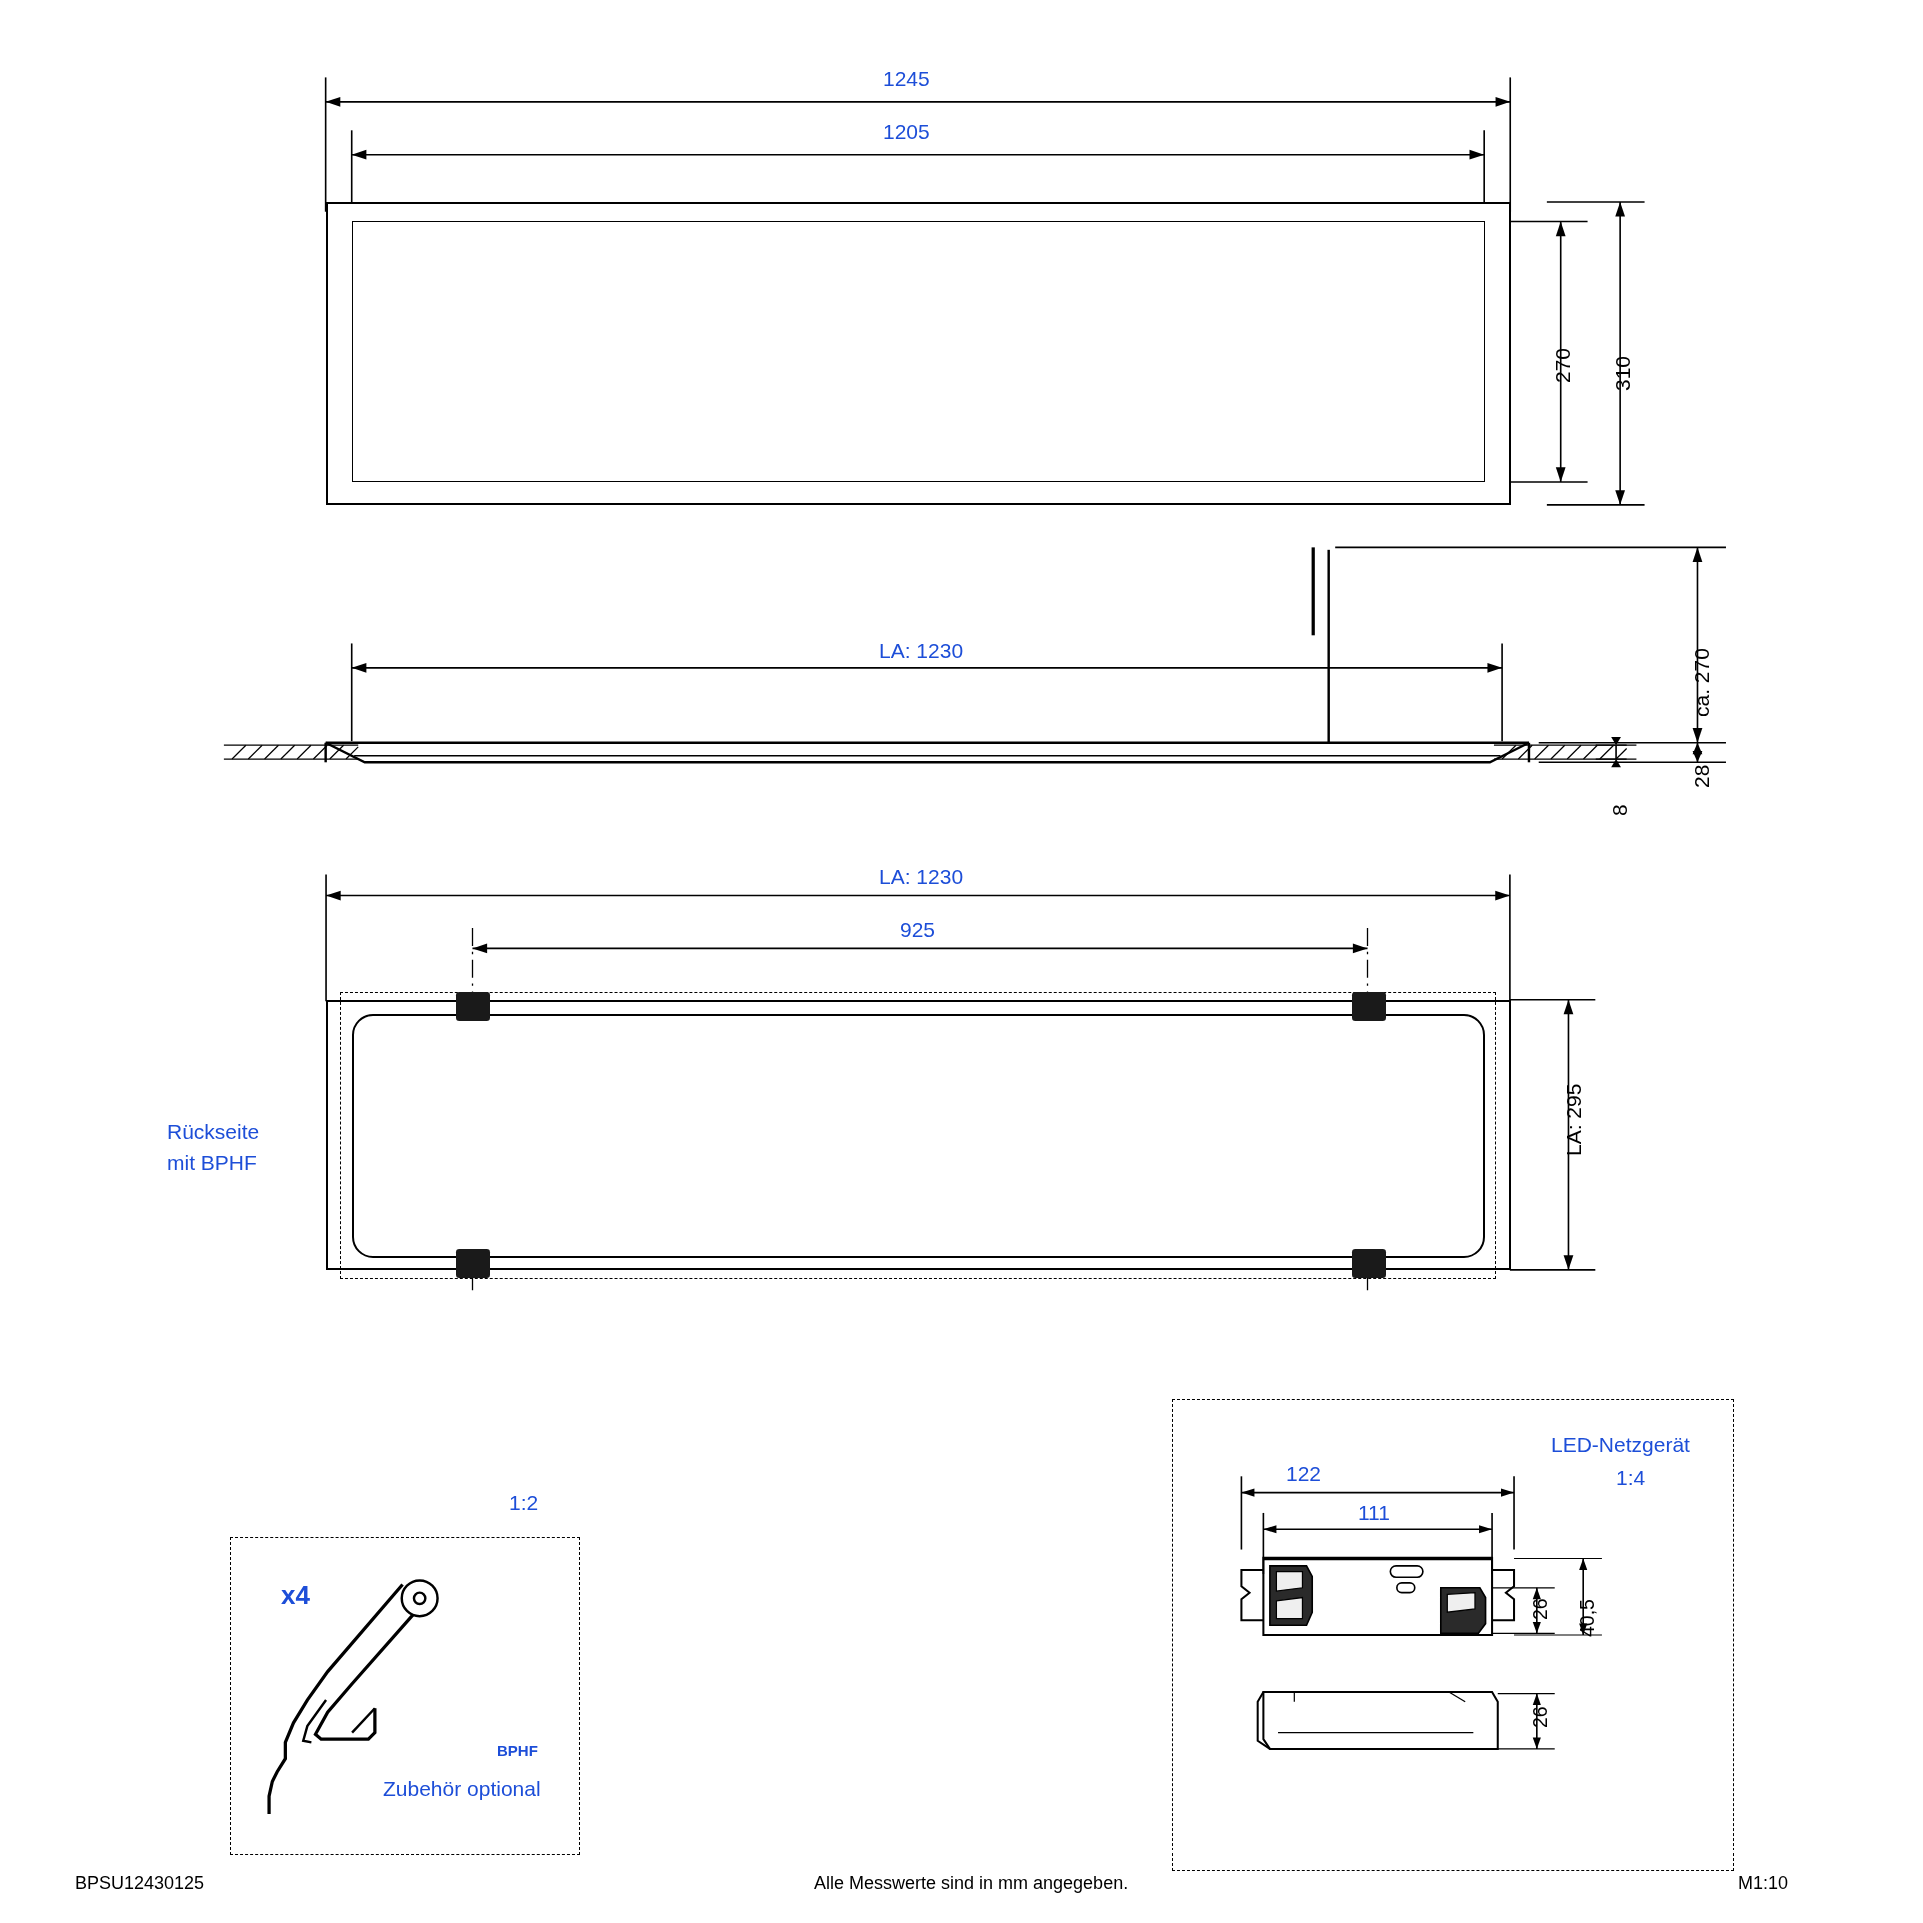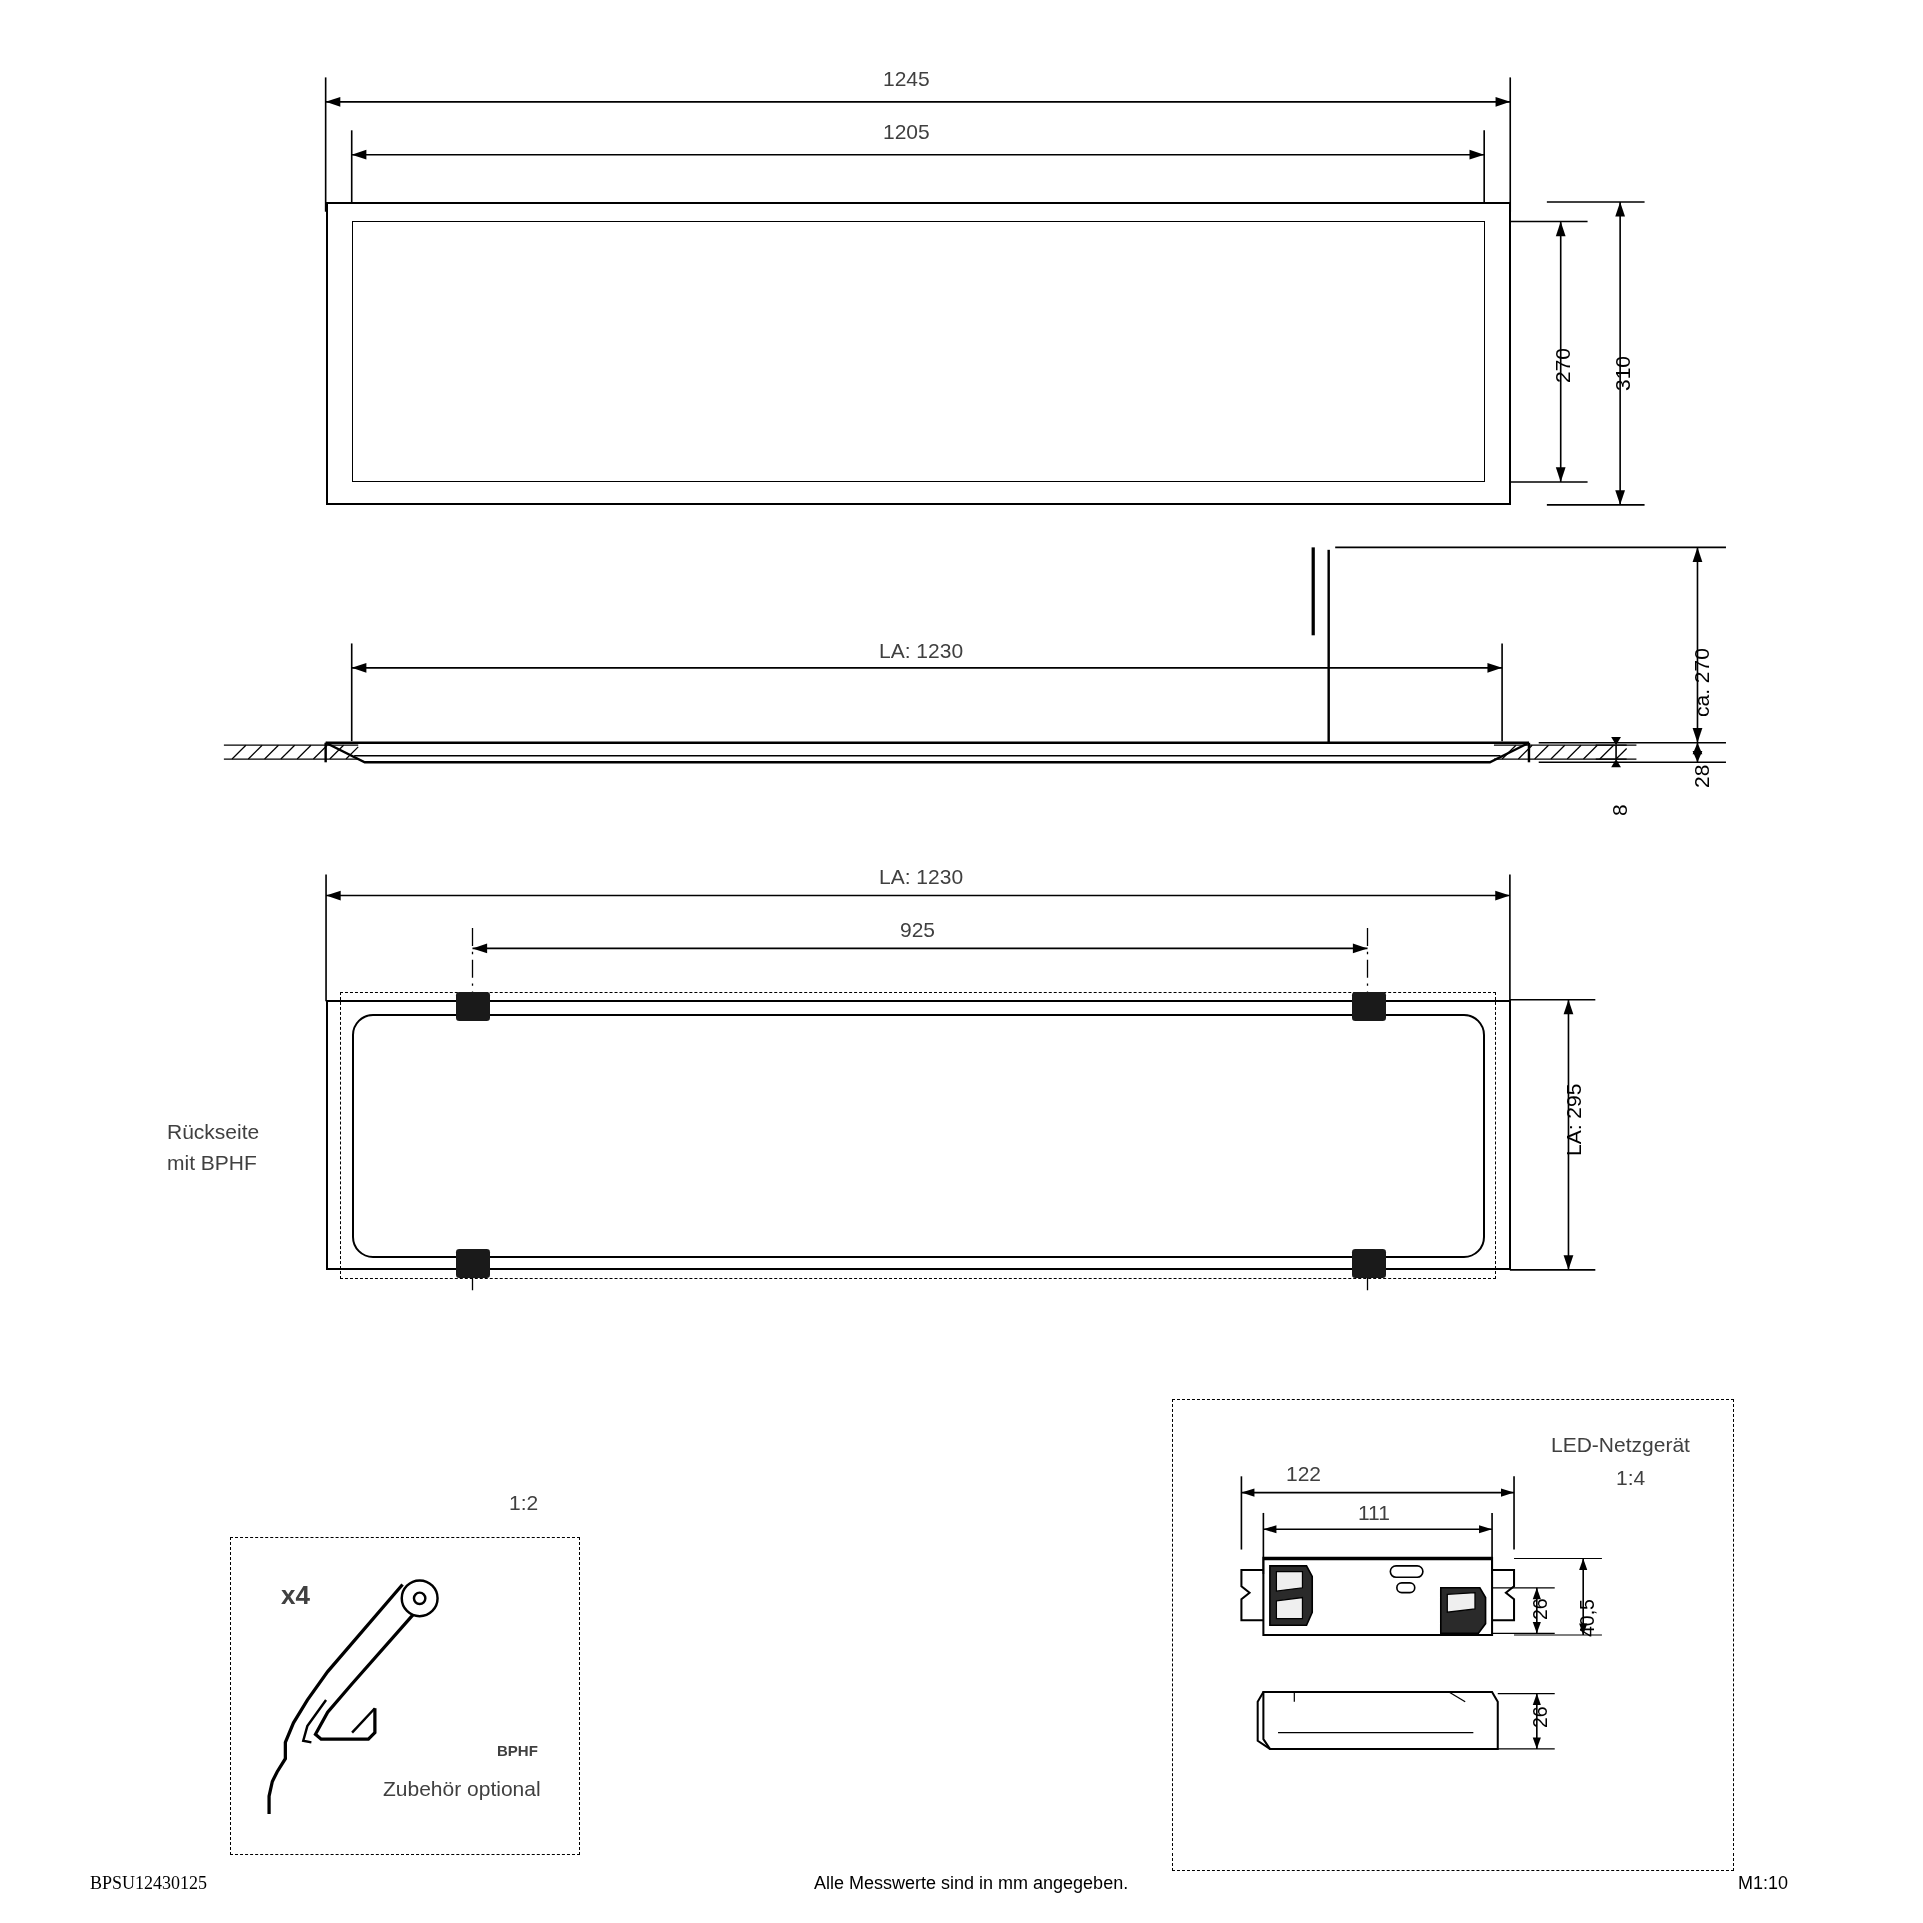--- a/index.html
+++ b/index.html
@@ -1,18 +1,18 @@
 <!DOCTYPE html>
 <html style="font-size:13px"><head>
 <meta charset="utf-8">
 <style>
   html,body{margin:0;padding:0;background:#ffffff;}
   body{width:1923px;height:1923px;position:relative;font-family:"Liberation Sans",sans-serif;color:#000;}
   .sheet{position:absolute;inset:0;}
-  .lbl{position:absolute;font-size:21px;color:#404040;white-space:nowrap;}
+  .lbl{position:absolute;font-size:21px;color:#1d4ed8;white-space:nowrap;}
   .lbl.bold{font-weight:bold;}
   .vert{position:absolute;font-size:21px;white-space:nowrap;transform-origin:0 0;transform:rotate(-90deg);}
   .line{position:absolute;background:#000;}
   .hline{height:1.6px;}
   .rect{position:absolute;border:2.4px solid #000;box-sizing:border-box;background:#fff;}
   .rect2{position:absolute;border:1.6px solid #000;box-sizing:border-box;background:#fff;}
   .dashbox{position:absolute;border:1.6px dashed #000;box-sizing:border-box;}
   .dashthin{position:absolute;border:1.2px dashed #000;box-sizing:border-box;}
   svg{position:absolute;overflow:visible;}
   .footer{position:absolute;bottom:29px;font-size:18px;}
@@ -235,18 +235,18 @@
     <line x1="400" y1="430" x2="470" y2="430" stroke="#000" stroke-width="1.5"></line>
   </svg>
 
   <div class="lbl" style="left:1286px;top:1462px;">122</div>
   <div class="lbl" style="left:1358px;top:1501px;">111</div>
   <div class="vert" style="left:1529px;top:1620px;font-size:19.5px;">26</div>
   <div class="vert" style="left:1576px;top:1637px;font-size:19.5px;">40,5</div>
   <div class="vert" style="left:1529px;top:1728px;font-size:19.5px;">26</div>
 
   <div class="line hline" style="left:73px;top:1850px;width:1777px;height:0.8px;background:#fff;"></div>
-  <div class="footer" style="left:90px;font-family:Liberation Serif, serif;">BPSU12430125</div>
+  <div class="footer" style="left:75px;">BPSU12430125</div>
   <div class="footer" style="left:814px;">Alle Messwerte sind in mm angegeben.</div>
   <div class="footer" style="left:1738px;">M1:10</div>
 
 </div>
 
 
 </body></html>

